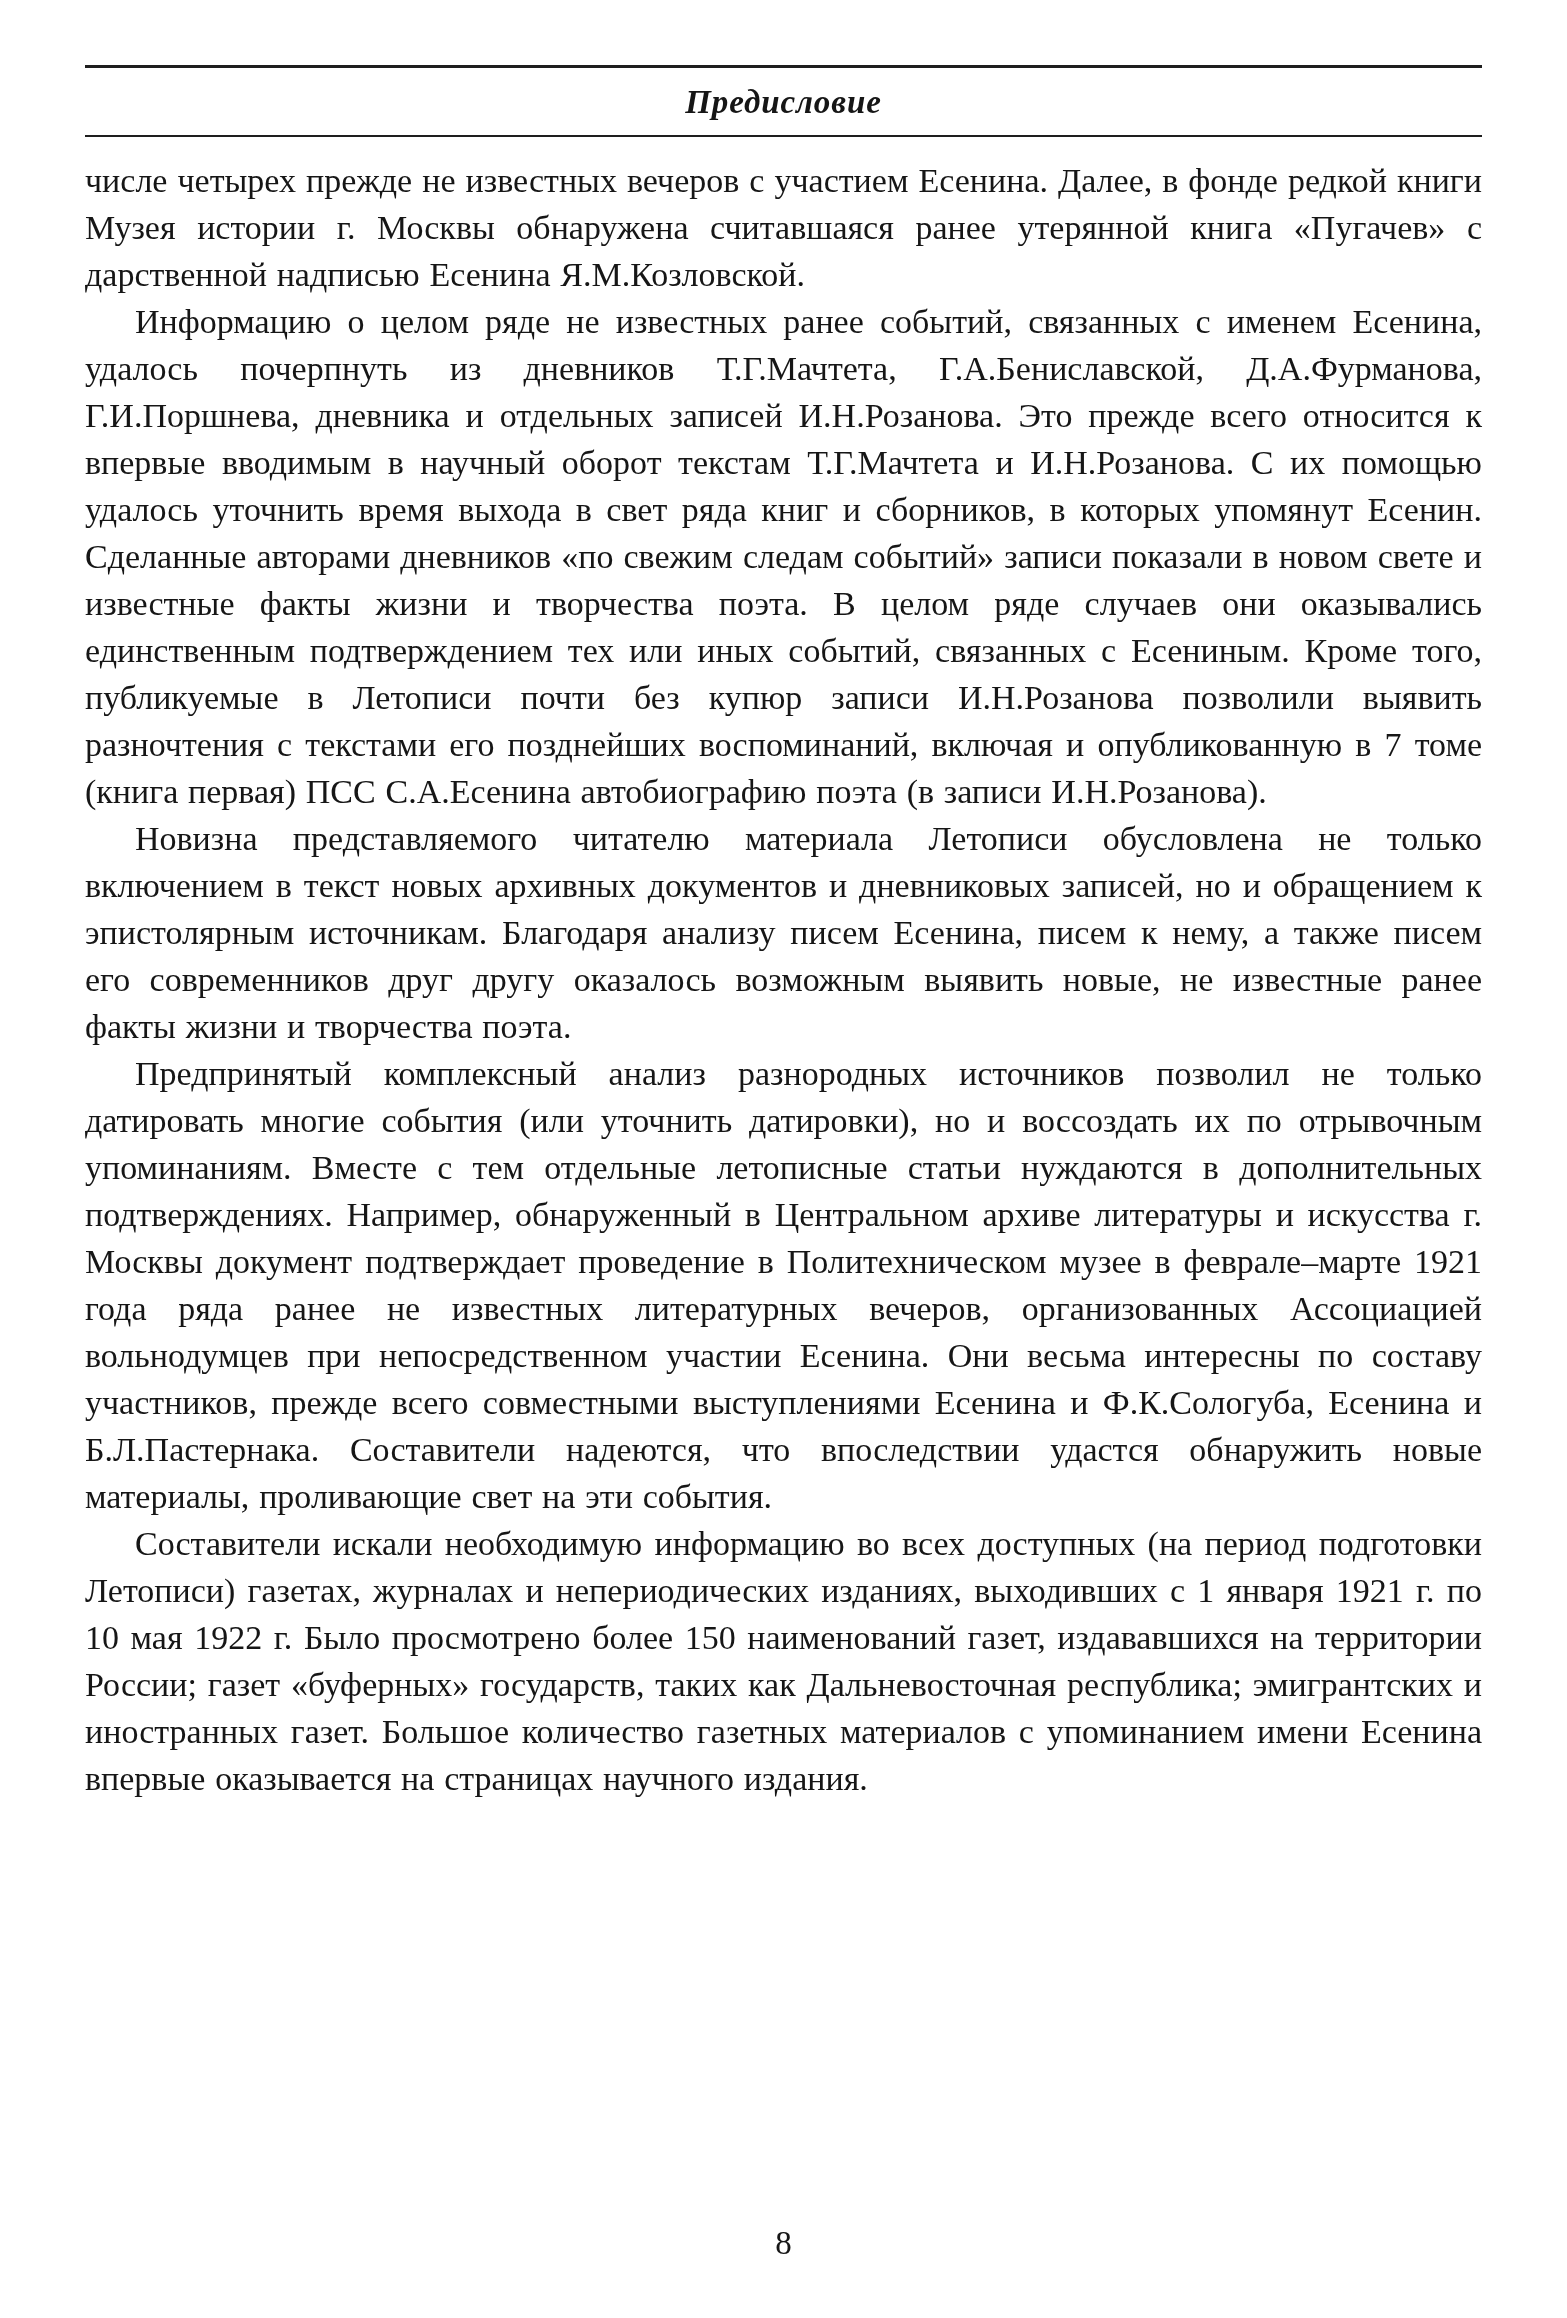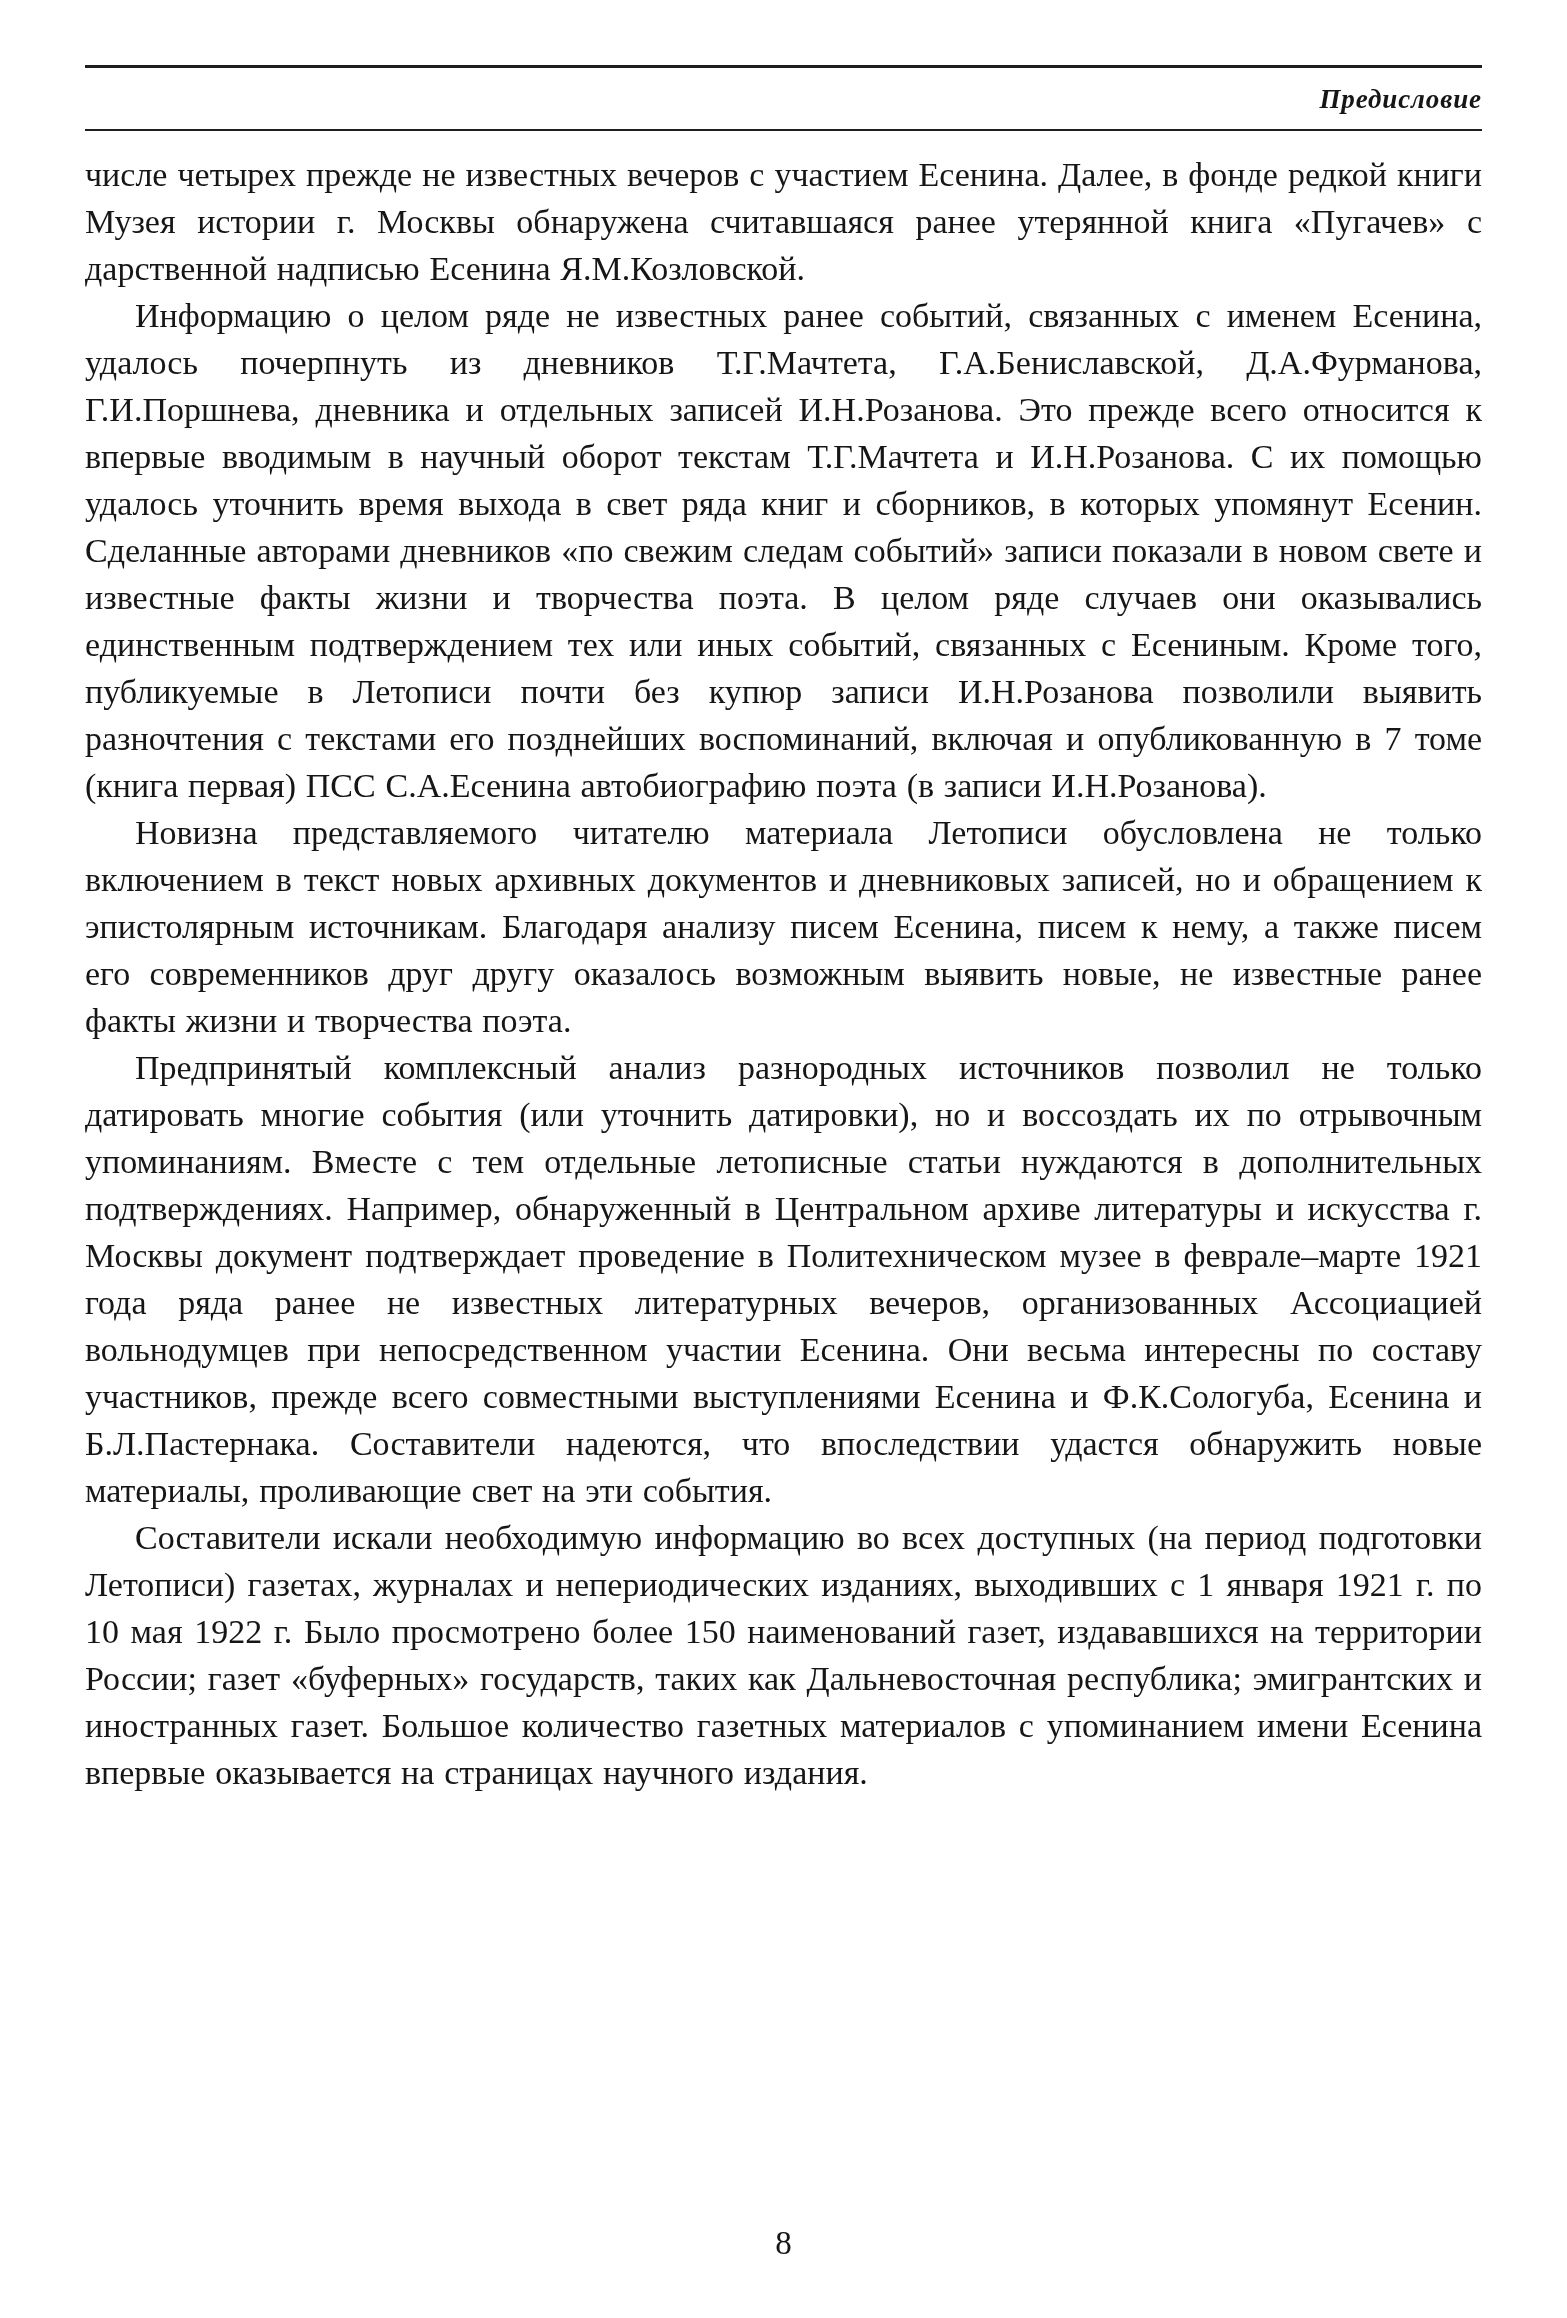--- a/index.html
+++ b/index.html
@@ -19,24 +19,24 @@
   }
   .page-header {
     margin: 0 85px;
     padding-top: 65px;
   }
   .rule {
     height: 2.7px;
     background: #1e1e1e;
   }
   .running-title {
-    text-align: right;
+    text-align: center;
     font-style: italic;
     font-weight: bold;
-    font-size: 27px;
+    font-size: 33px;
     line-height: 1;
     padding: 18px 0 16px 0;
     letter-spacing: 0.9px;
   }
   .page-body {
     margin: 20px 85px 0 85px;
     font-size: 34px;
     line-height: 47px;
     text-align: justify;
     word-spacing: 1.3px;

